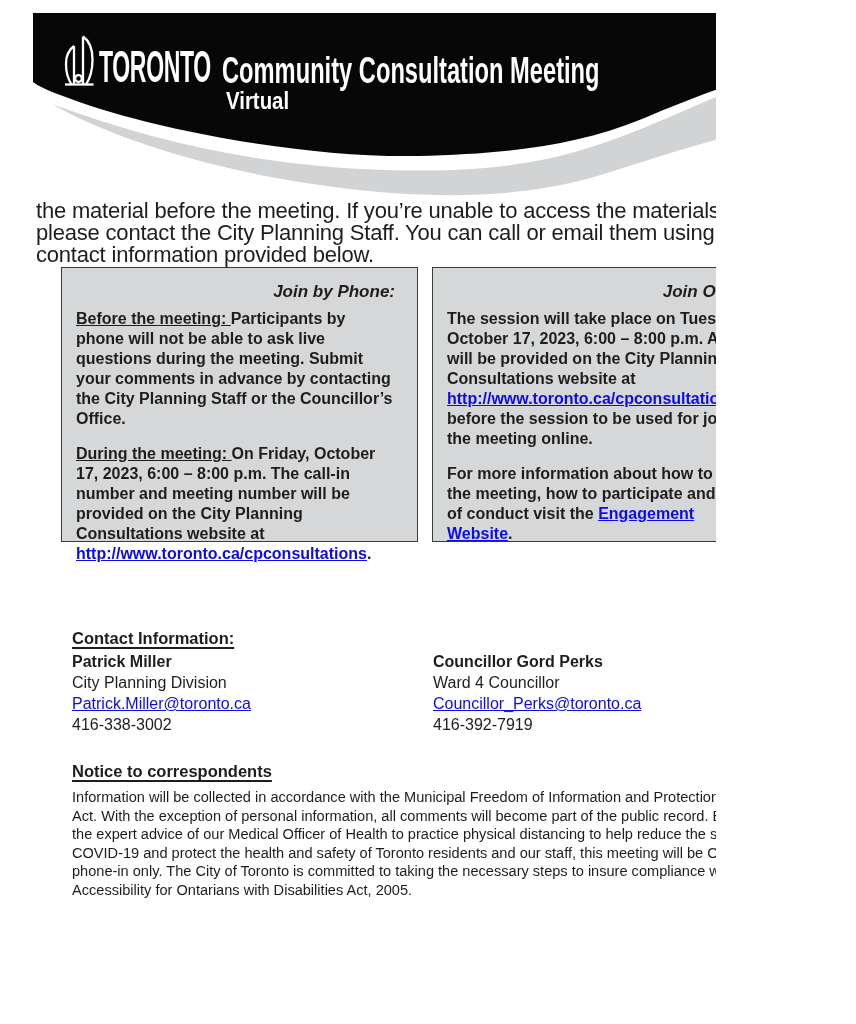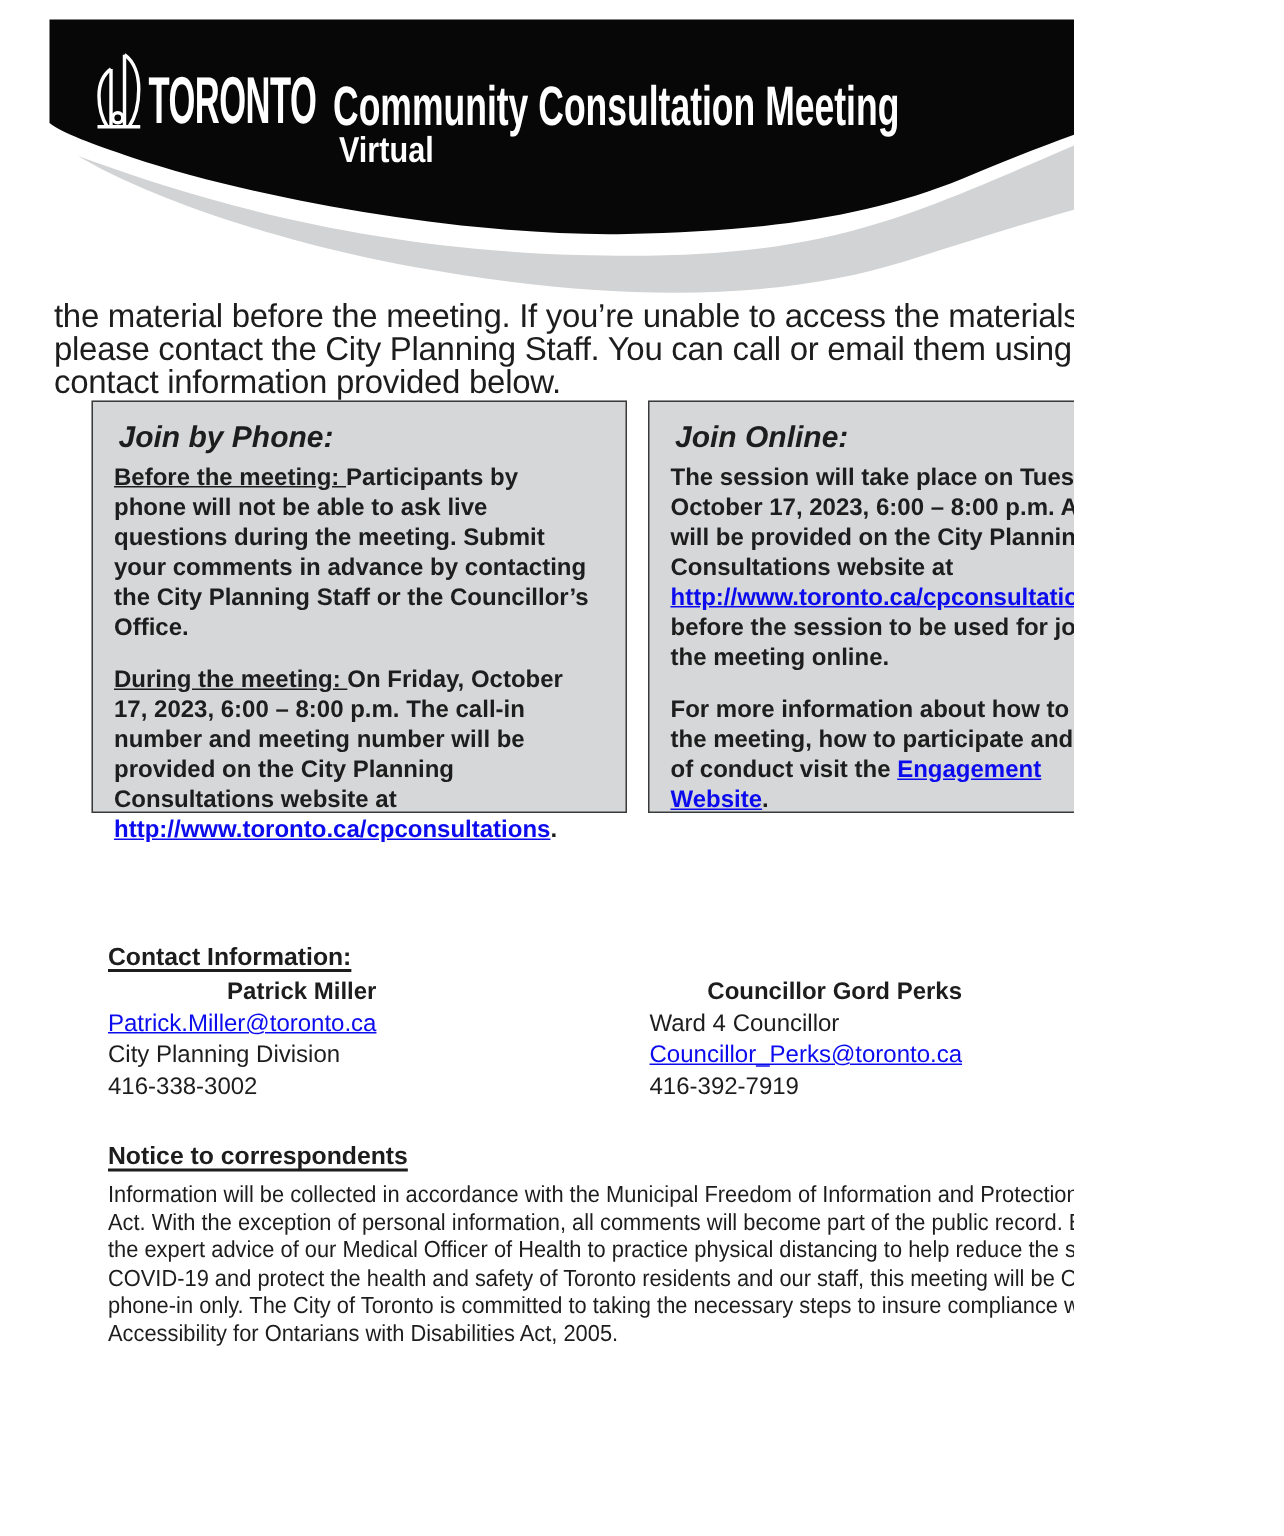--- a/index.html
+++ b/index.html
@@ -40,39 +40,39 @@
     position:absolute;left:36px;top:200px;width:768px;
     font-size:22px;line-height:22px;letter-spacing:-.2px;
   }
   .box{
     position:absolute;top:267px;height:249px;
     background:var(--box_fill);border:1.5px solid var(--box_border);
     padding:12px 0 12px 14px;font-size:16px;line-height:20px;
   }
   .box-phone{left:61px;width:319px;padding-right:22px;}
   .box-online{left:432px;width:314px;padding-right:28px;}
-  .box-heading{font-size:20px;font-weight:bold;font-style:italic;margin:2px 0 7px 3px;}
+  .box-heading{font-size:17px;font-weight:bold;font-style:italic;margin:2px 0 7px 3px;text-align:right;}
   .box p{margin:0 0 15px 0;font-weight:bold;}
   .ul{text-decoration:underline;}
   .link{color:var(--link_blue);text-decoration:underline;cursor:pointer;}
   .participate{
     position:absolute;left:75px;top:562px;width:706px;
     font-size:16px;line-height:21px;
   }
   .section-heading{
     position:absolute;font-size:16.5px;font-weight:bold;
     text-decoration:underline;text-decoration-thickness:2px;text-underline-offset:3px;
   }
   .contact-heading{left:72px;top:629px;text-align:center;}
   .contact-block{
     position:absolute;top:651px;font-size:16px;line-height:21px;
   }
   .contact-planner{left:72px;}
   .contact-councillor{left:433px;}
-  .contact-block .name{font-weight:bold;text-align:right;}
+  .contact-block .name{font-weight:bold;}
   .notice-heading{left:72px;top:762px;}
   .notice{
     position:absolute;left:72px;top:788px;width:772px;
     font-size:15.5px;line-height:18.6px;
     transform:scaleX(.94);transform-origin:0 0;
   }
 </style>
 </head>
 <body>
 
@@ -118,22 +118,22 @@
     <div class="box-heading">Join Online:</div>
     <p><span>The session will take place on Tuesday, October 17, 2023, 6:00 – 8:00 p.m. A link will be provided on the City Planning Consultations website at </span><a class="link">http://www.toronto.ca/cpconsultations</a><span> before the session to be used for joining the meeting online.</span></p>
     <p><span>For more information about how to join the meeting, how to participate and code of conduct visit the </span><a class="link">Engagement Website</a><span>.</span></p>
   </div>
 
 
   <div class="section-heading contact-heading">Contact Information:</div>
 
   <div class="contact-block contact-planner">
     <div class="name">Patrick Miller</div>
+    <div>City Planning Division</div>
     <div><a class="link">Patrick.Miller@toronto.ca</a></div>
-    <div>City Planning Division</div>
     <div>416-338-3002</div>
   </div>
 
   <div class="contact-block contact-councillor">
     <div class="name">Councillor Gord Perks</div>
     <div>Ward 4 Councillor</div>
     <div><a class="link">Councillor_Perks@toronto.ca</a></div>
     <div>416-392-7919</div>
   </div>
 

